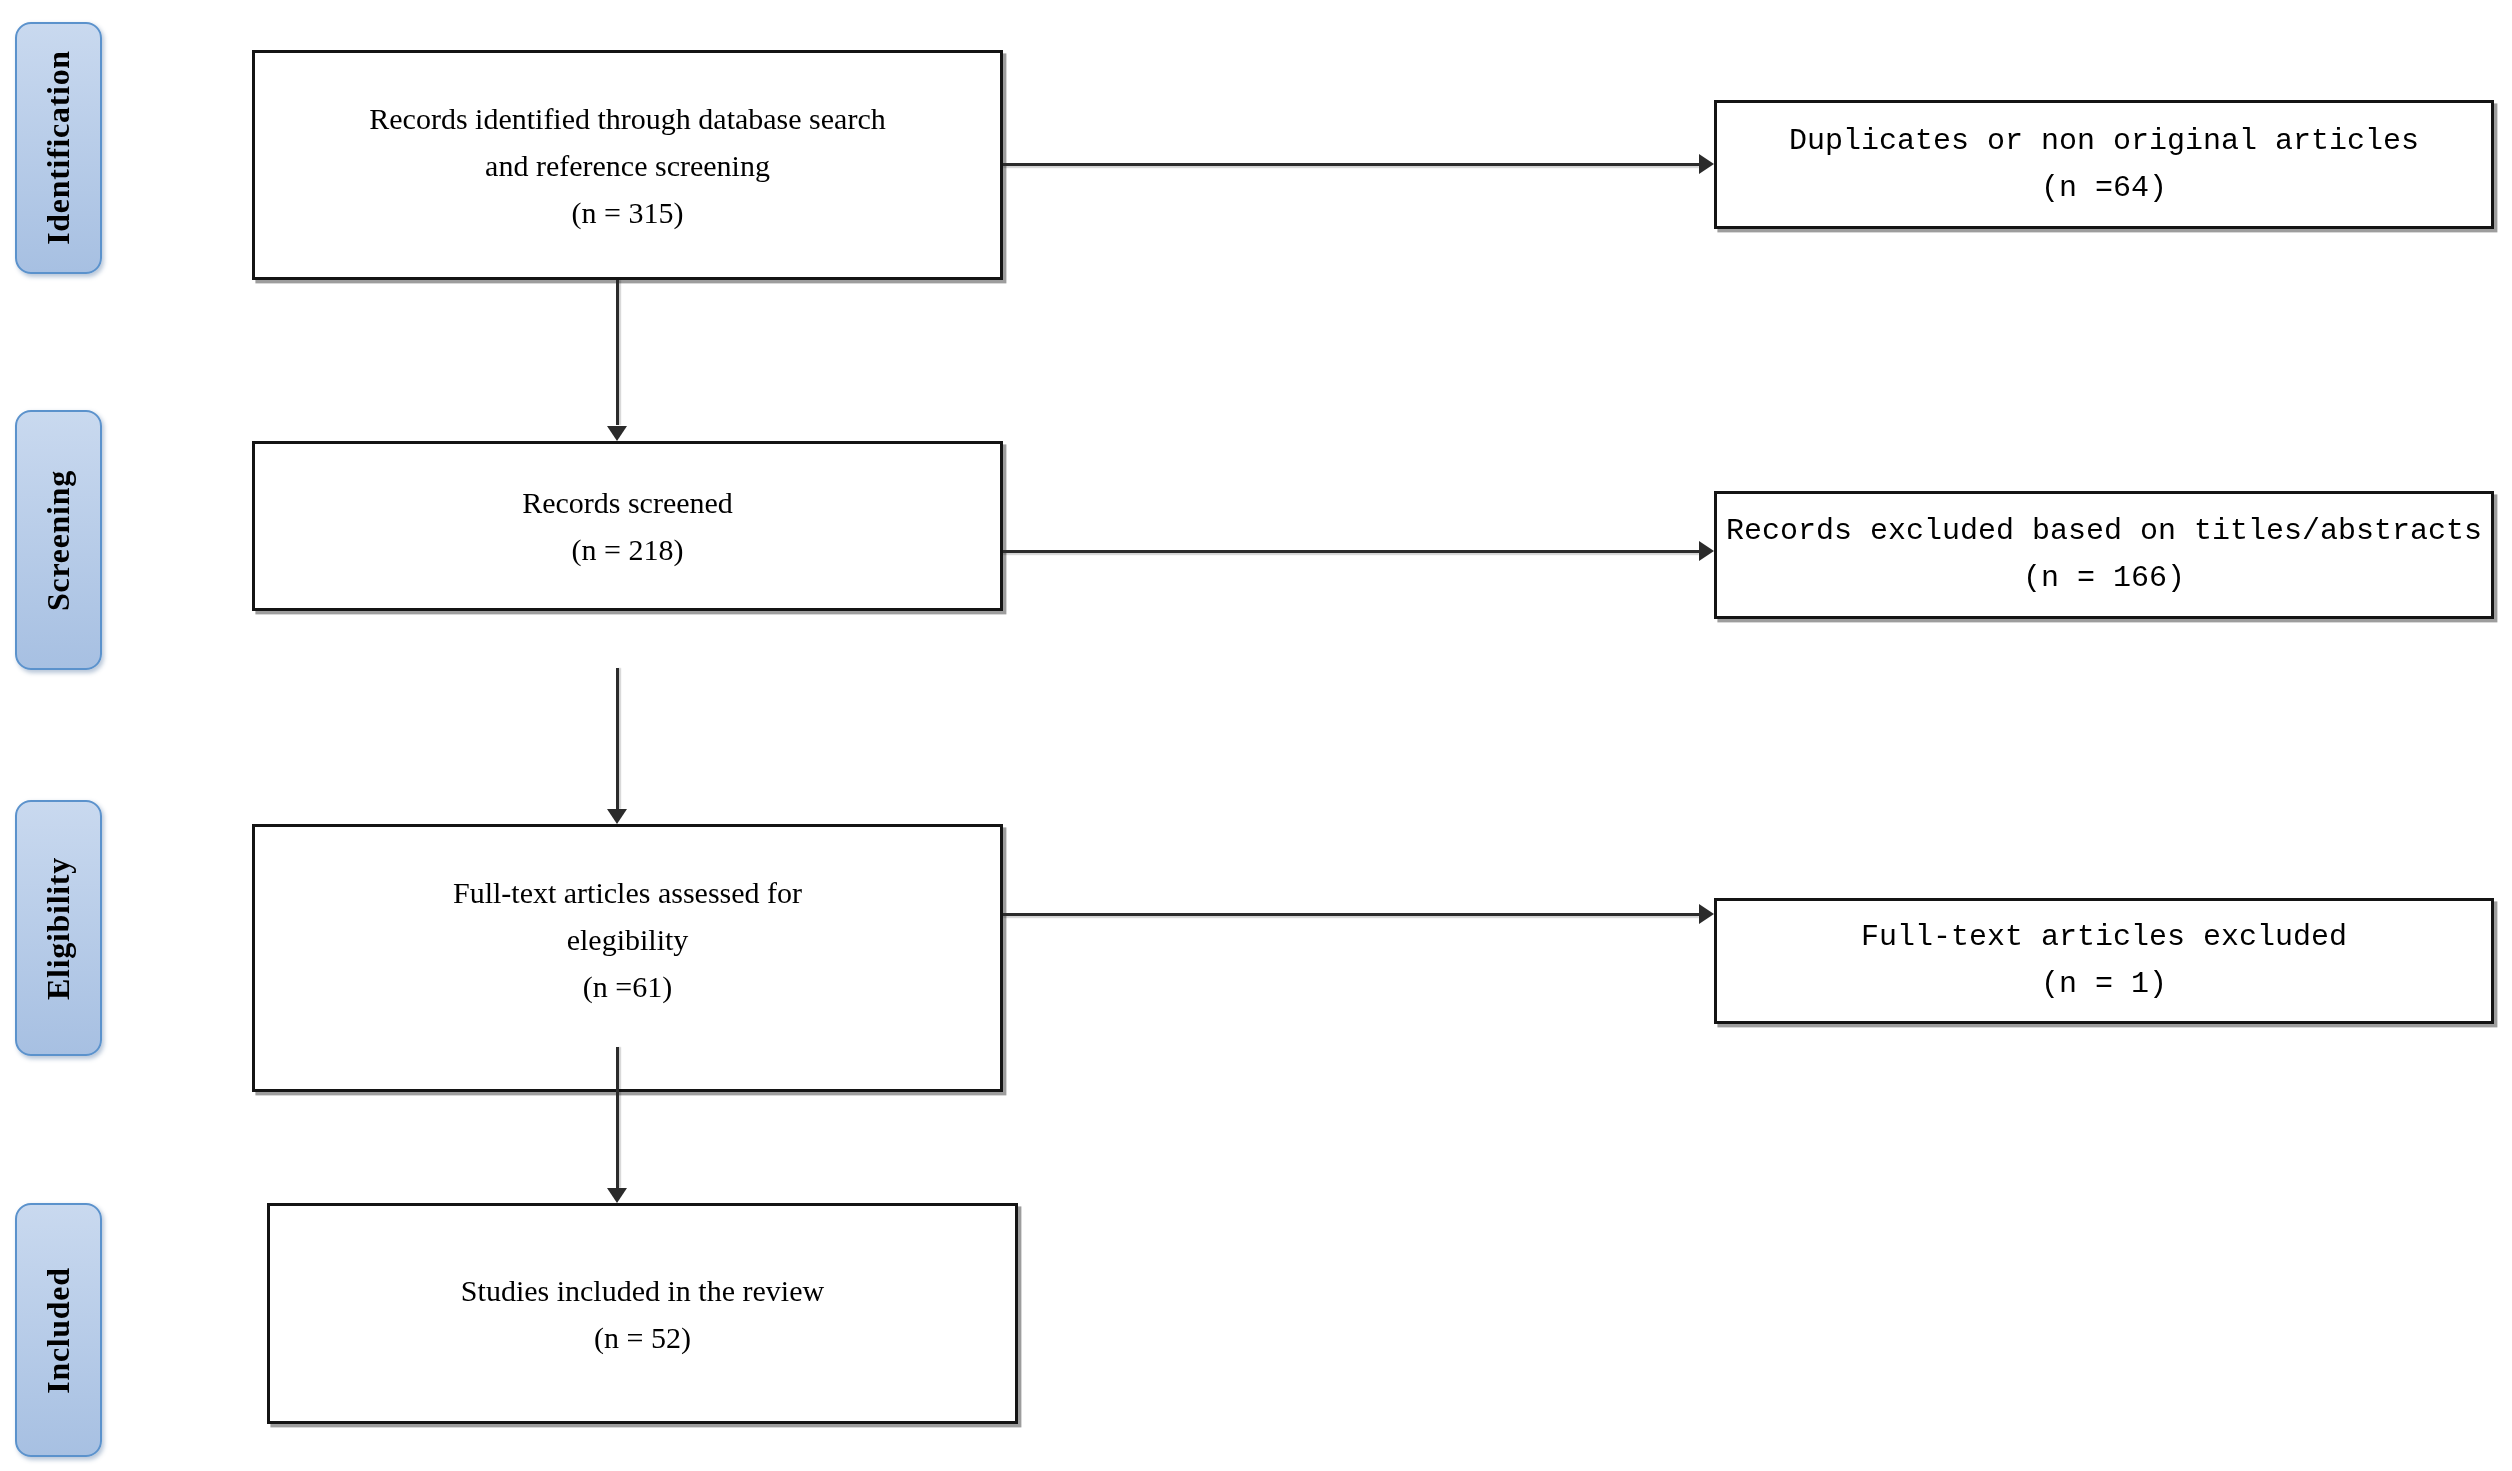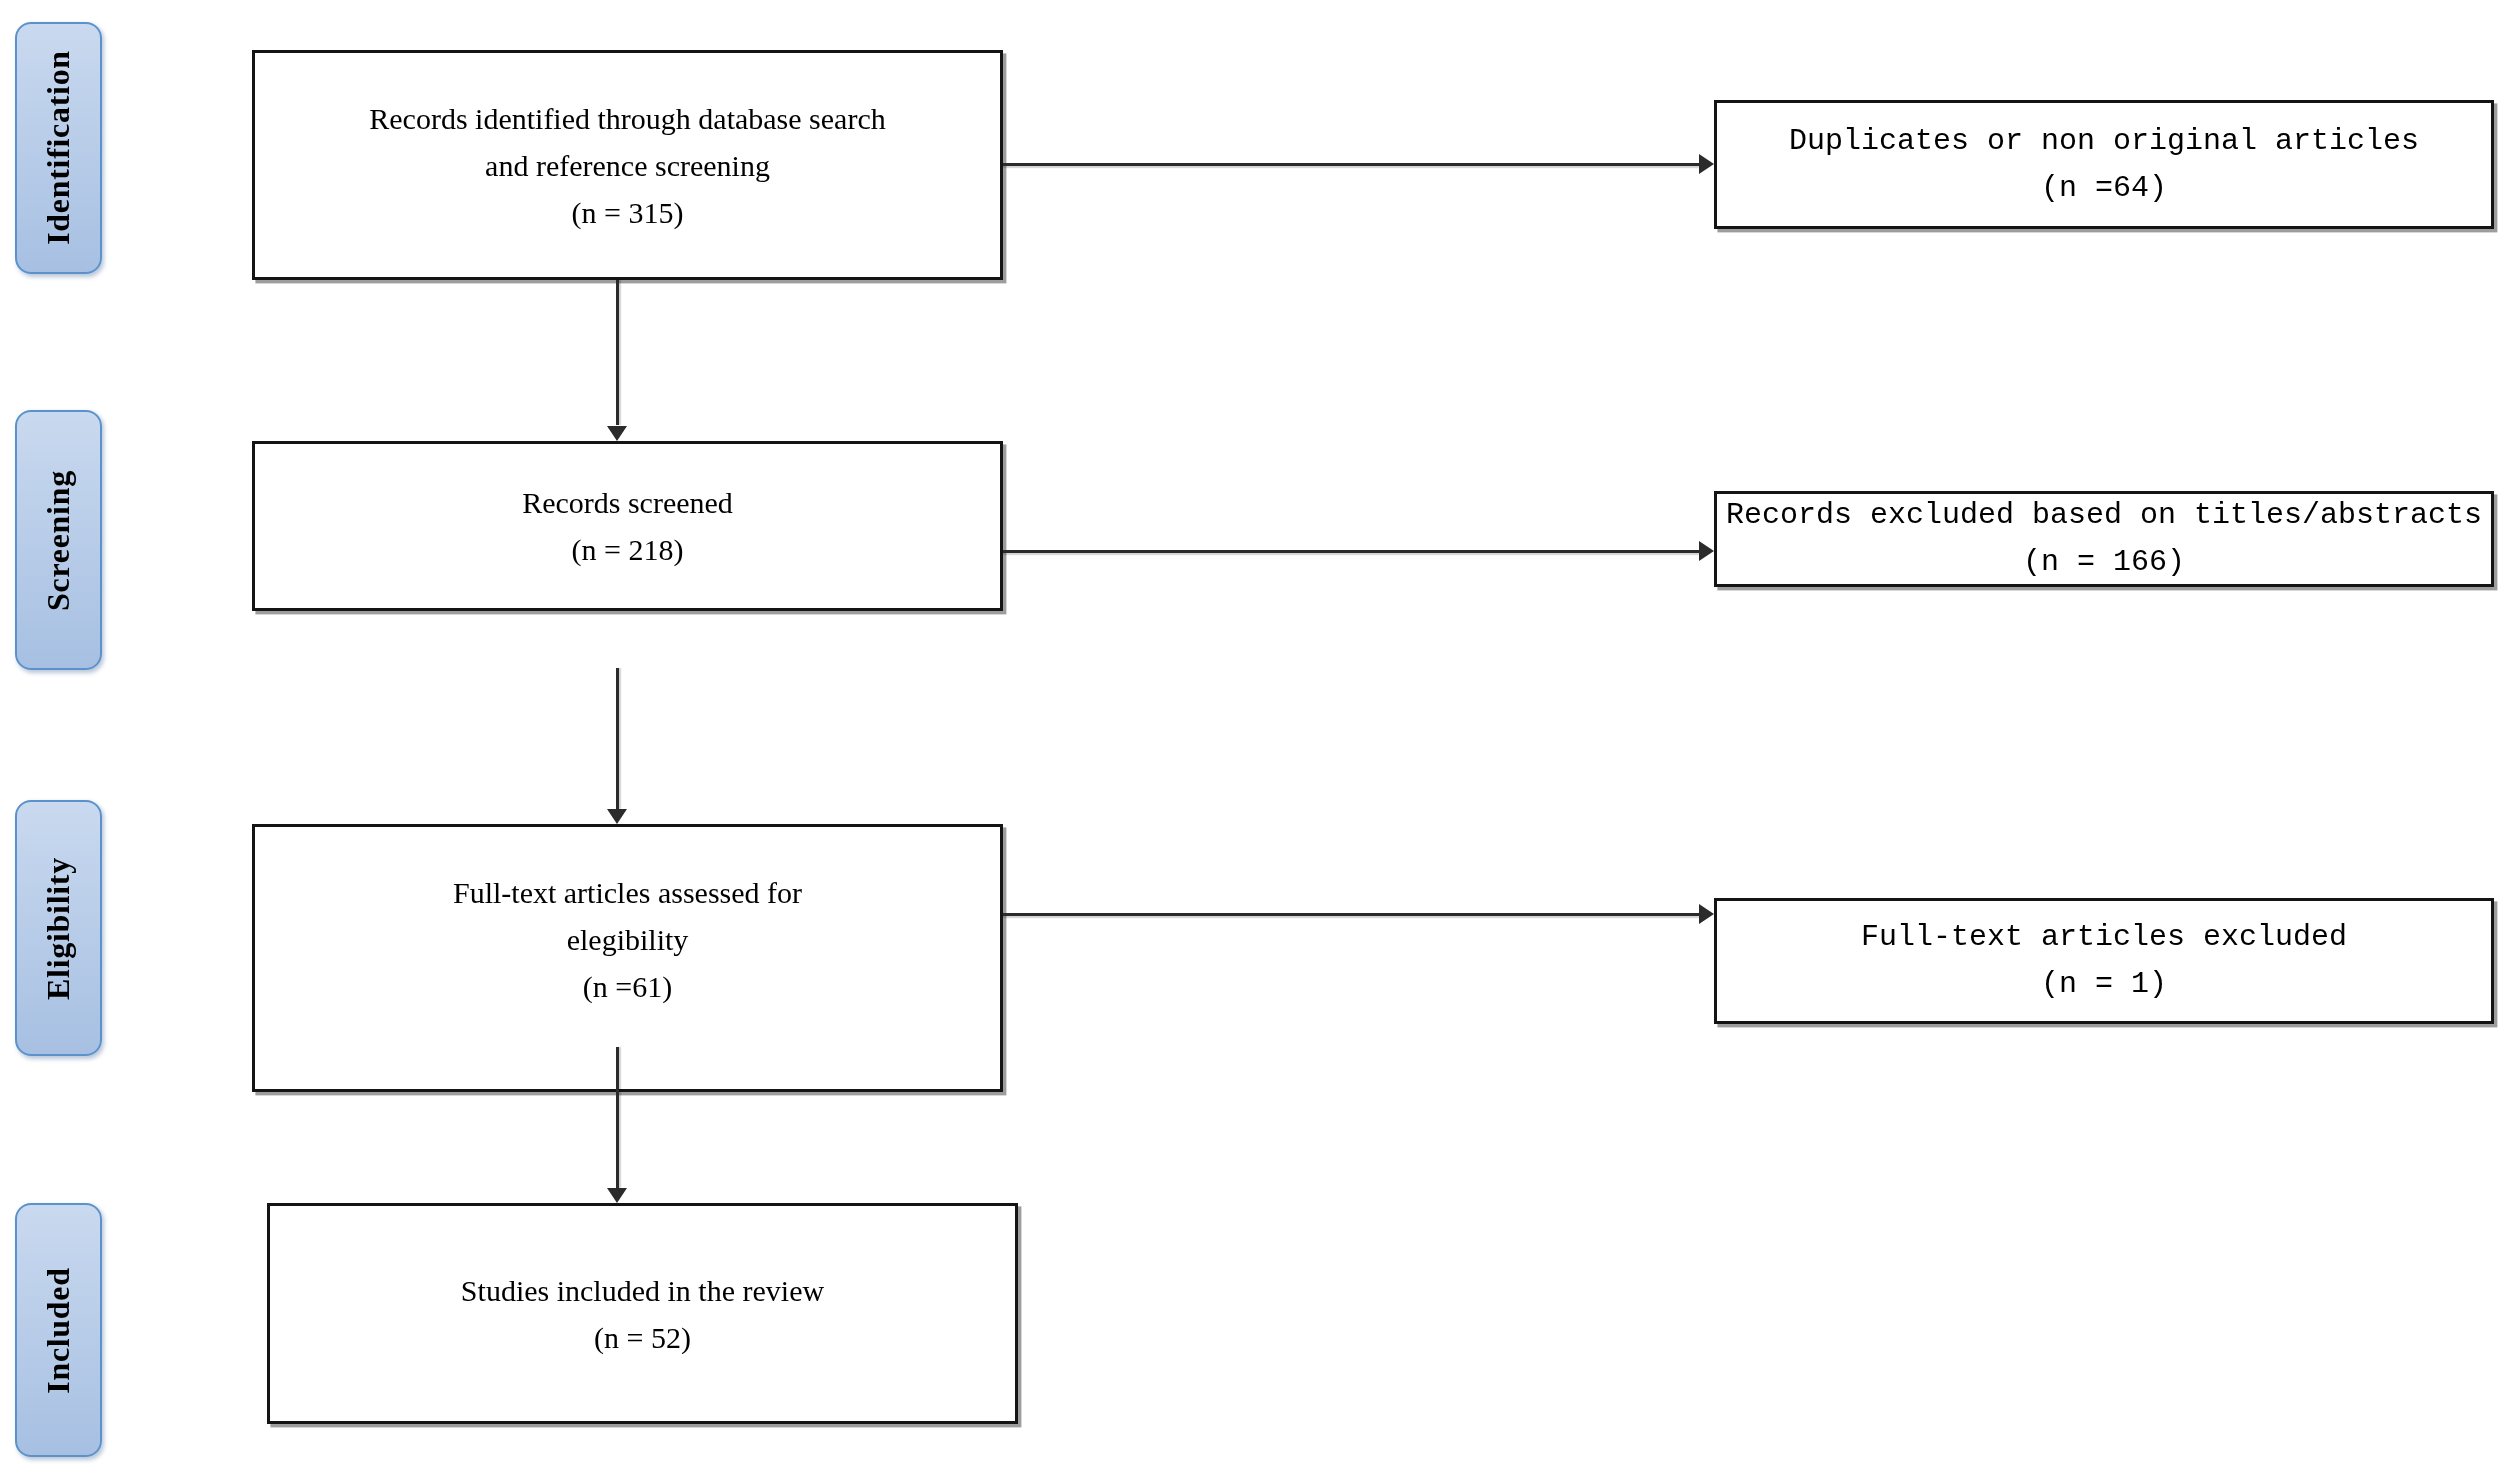--- a/index.html
+++ b/index.html
@@ -54,21 +54,21 @@
     font-size:30px;line-height:47px;
   }
   .main{left:252px;width:751px;}
   #mbox-0{top:50px;height:230px;}
   #mbox-1{top:441px;height:170px;}
   #mbox-2{top:824px;height:268px;padding-bottom:37px;}
   #mbox-3{top:1203px;height:221px;margin-left:15px;}
 
   .side{left:1714px;width:780px;font-family:Liberation Mono, monospace;}
   #sbox-0{top:100px;height:129px;}
-  #sbox-1{top:491px;height:96px;}
+  #sbox-1{top:491px;height:128px;}
   #sbox-2{top:850px;height:126px;margin-top:48px;}
 
   .line{white-space:nowrap;}
 
   
   .vline{
     position:absolute;width:2.7px;left:616px;background:var(--arrow);
     box-shadow:2px 0 1.3px rgba(0,0,0,.18);
   }
   .vhead{

